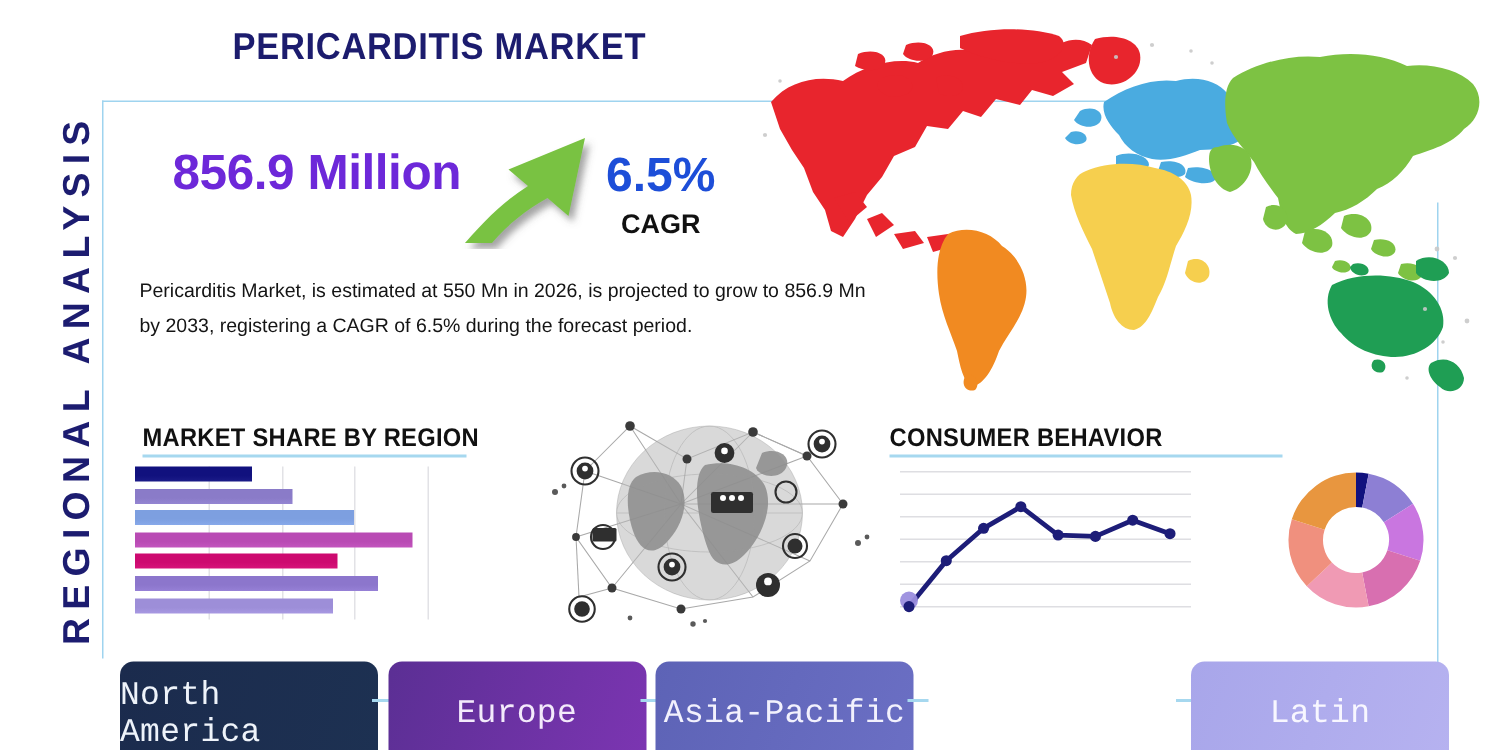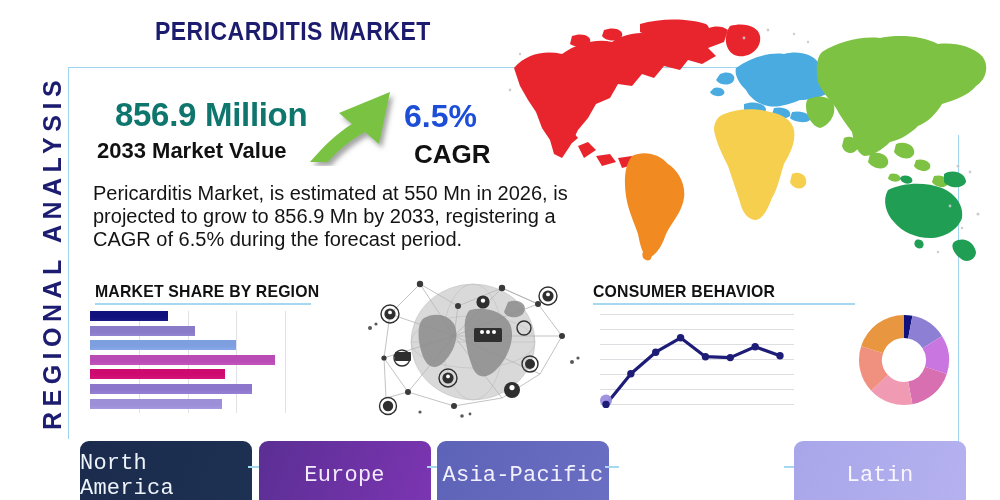--- a/index.html
+++ b/index.html
@@ -44,46 +44,46 @@
   }
   .frame-right{
     position:absolute;left:958px;top:135px;
     width:0;height:310px;
     border-left:1.5px solid #9fd4ef;
   }
 
   
   .kpi-value{
     position:absolute;left:115px;top:96px;
-    font-size:33px;font-weight:bold;color:#0f766e;
+    font-size:33px;font-weight:bold;color:#6d28d9;
     font-family:"Liberation Sans", sans-serif;
     letter-spacing:-.3px;
   }
   .kpi-caption{
     position:absolute;left:97px;top:138px;
     font-size:22px;font-weight:bold;color:#111;
     font-family:"Liberation Sans", sans-serif;
   }
   .cagr-value{
     position:absolute;left:404px;top:98px;
     font-size:32px;font-weight:bold;color:#1d4ed8;
     font-family:"Liberation Sans", sans-serif;
   }
   .cagr-caption{
     position:absolute;left:414px;top:139px;
-    font-size:26px;font-weight:bold;color:#111;
+    font-size:18px;font-weight:bold;color:#111;
     font-family:"Liberation Sans", sans-serif;
   }
   .arrow-wrap{position:absolute;left:306px;top:82px;width:104px;height:84px;}
 
   
   .desc{
     position:absolute;left:93px;top:182px;
     width:488px;
-    font-size:20px;line-height:23px;
+    font-size:13px;line-height:23px;
     color:#141414;
     font-family:"Liberation Sans", sans-serif;
   }
 
   
   .sec-head{
     position:absolute;
     font-size:17px;font-weight:bold;color:#111;
     letter-spacing:.2px;
     font-family:"Liberation Sans", sans-serif;
@@ -132,21 +132,20 @@
 <div id="root">
 
   <div class="side-label">REGIONAL ANALYSIS</div>
 
   <div class="main-title">PERICARDITIS MARKET</div>
 
   <div class="panel-frame"></div>
   <div class="frame-right"></div>
 
   <div class="kpi-value" id="kpiValue">856.9 Million</div>
-  <div class="kpi-caption">2033 Market Value</div>
 
   <div class="arrow-wrap">
     <svg viewBox="0 0 104 84" width="104" height="84">
       <defs>
         <filter id="arShadow" x="-30%" y="-30%" width="180%" height="180%">
           <feDropShadow dx="3" dy="4" stdDeviation="2.4" flood-color="#5a5a5a" flood-opacity="0.55"></feDropShadow>
         </filter>
       </defs>
       <path filter="url(#arShadow)" d="M4,80 C18,64 30,52 46,42 L33,31 L84,10 L73,62 L59,50
                C45,58 33,67 22,80 Z" fill="#79c242"></path>

